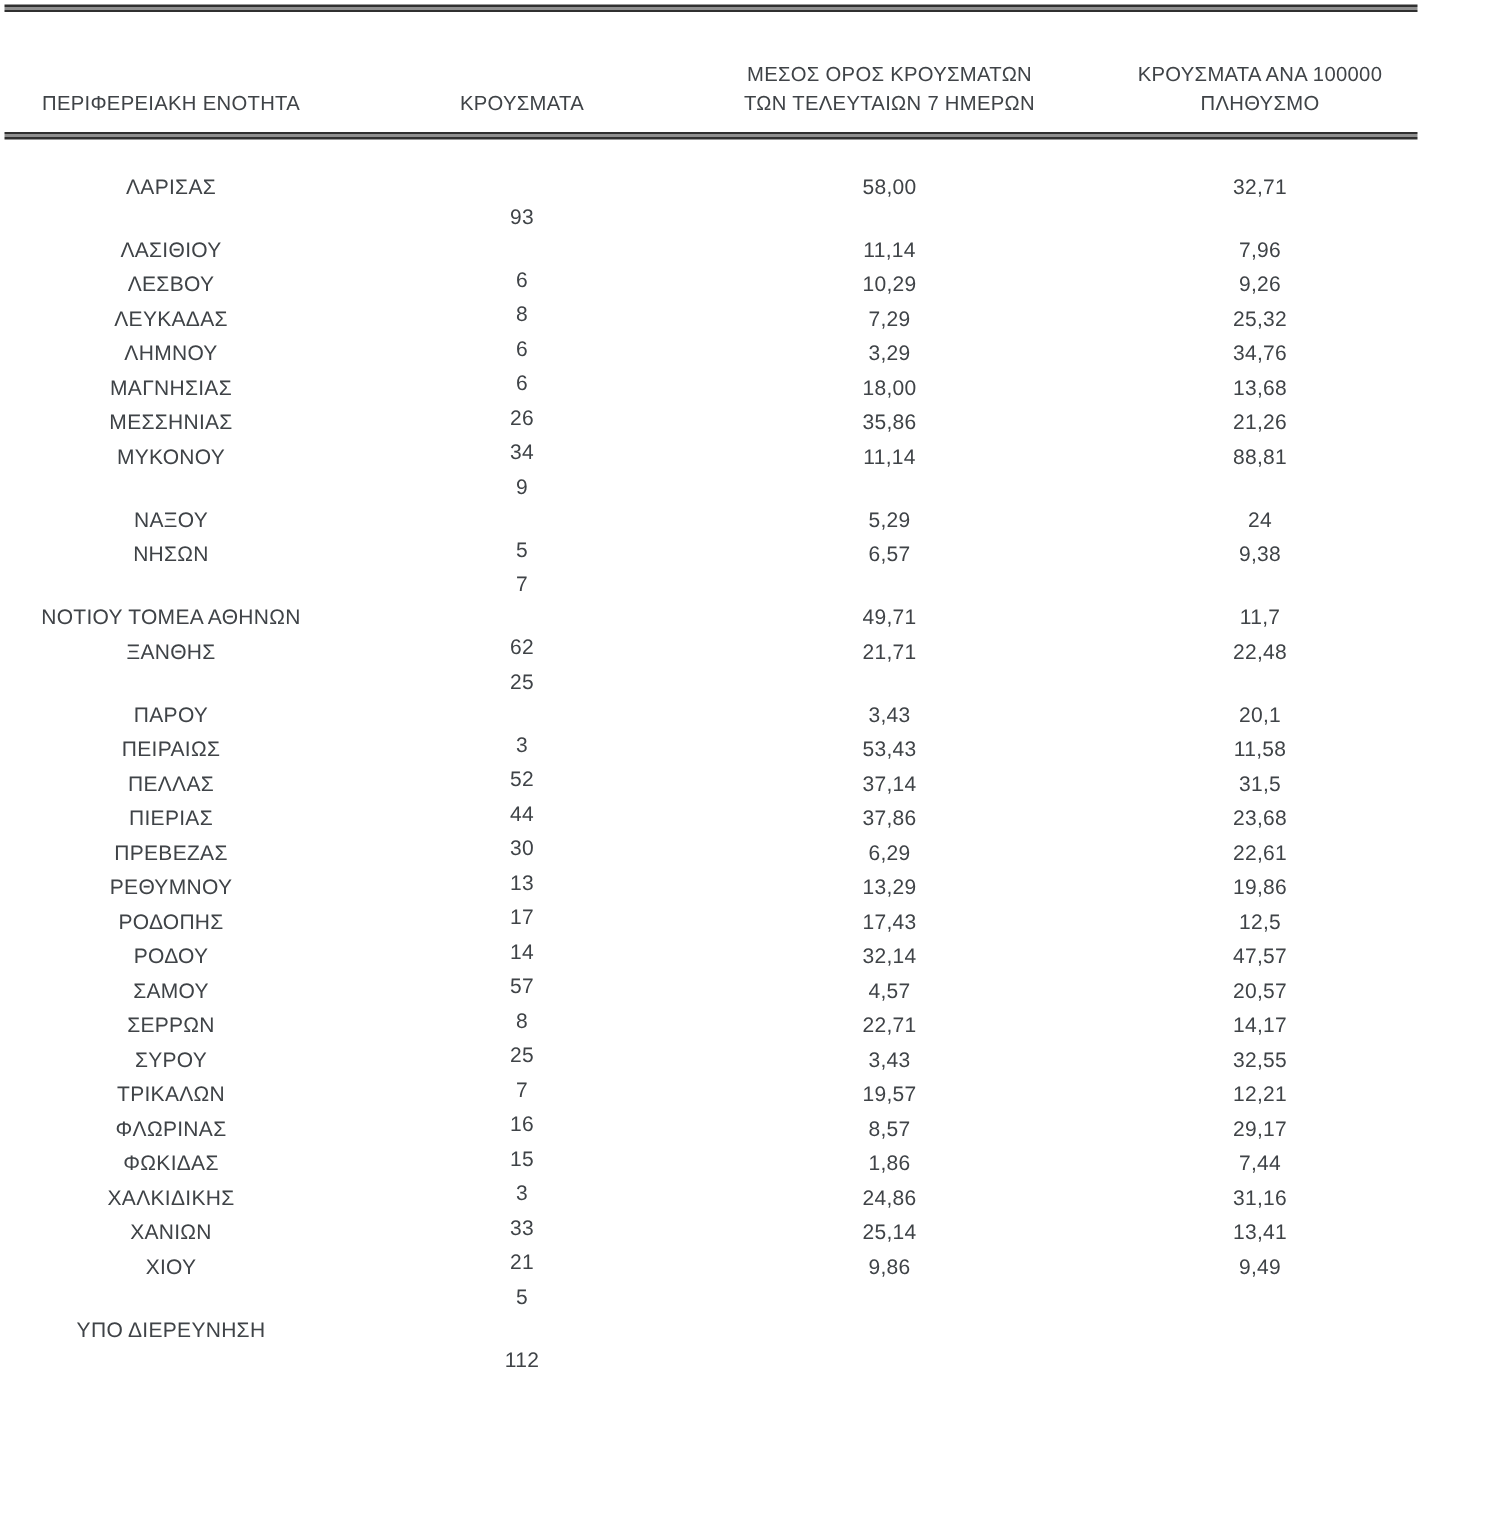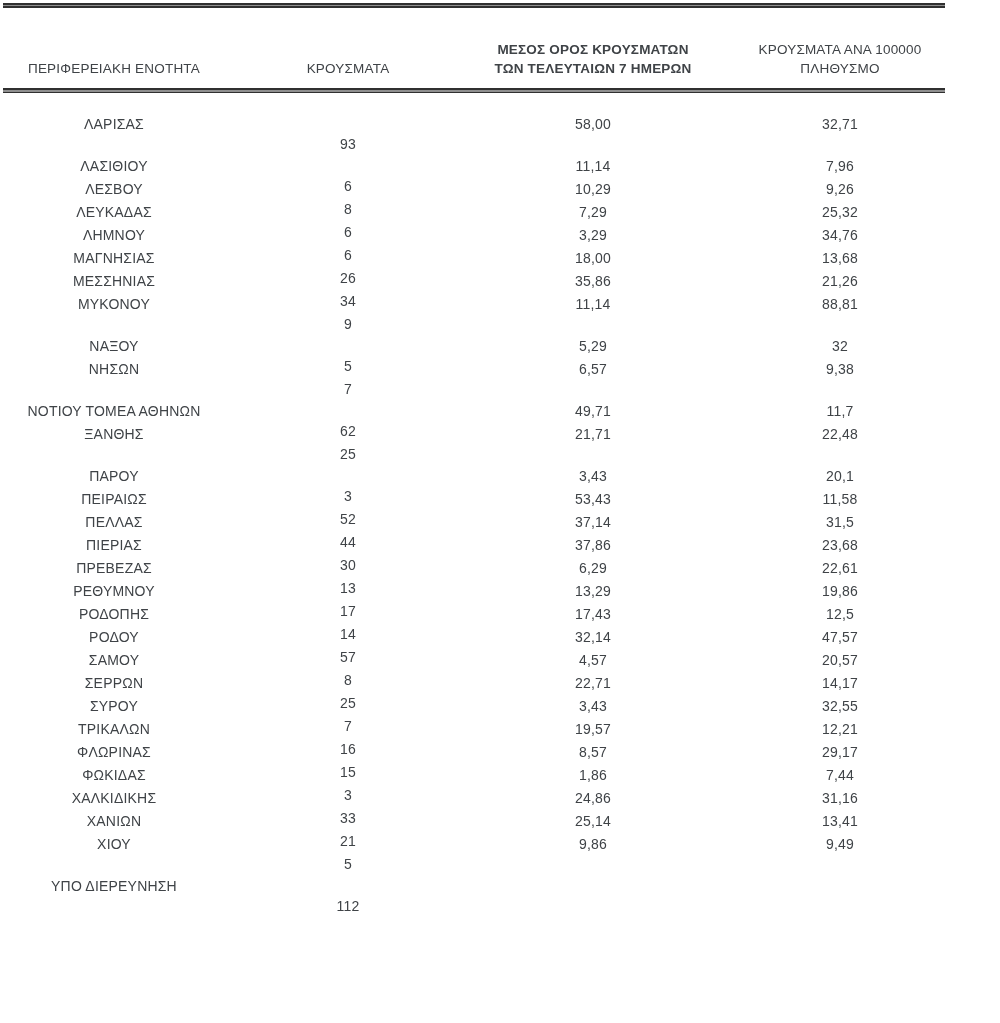--- a/index.html
+++ b/index.html
@@ -38,21 +38,21 @@
     font-size: 13.5px;
     line-height: 19px;
     letter-spacing: 0.2px;
     color: var(--text);
     padding-bottom: 3px;
   }
   .hline { display: block; }
 
   .w0 { width: 228px; }
   .w1 { width: 240px; }
-  .w2 { width: 250px; font-weight: bold; }
+  .w2 { width: 250px; }
   .w3 { width: 244px; }
 
   .table-body { position: absolute; left: 0; top: 112px; width: 962px; }
   .group + .group { margin-top: 19px; }
   .row { display: flex; height: 23px; align-items: center; }
   .cell {
     text-align: center;
     font-size: 14px;
     letter-spacing: 0.2px;
     color: var(--text);
@@ -140,21 +140,21 @@
           <div class="cell c1">9</div>
           <div class="cell c2">11,14</div>
           <div class="cell c3">88,81</div>
         </div>
       </div>
       <div class="group">
         <div class="row">
           <div class="cell c0">ΝΑΞΟΥ</div>
           <div class="cell c1">5</div>
           <div class="cell c2">5,29</div>
-          <div class="cell c3">32</div>
+          <div class="cell c3">24</div>
         </div>
         <div class="row">
           <div class="cell c0">ΝΗΣΩΝ</div>
           <div class="cell c1">7</div>
           <div class="cell c2">6,57</div>
           <div class="cell c3">9,38</div>
         </div>
       </div>
       <div class="group">
         <div class="row">

